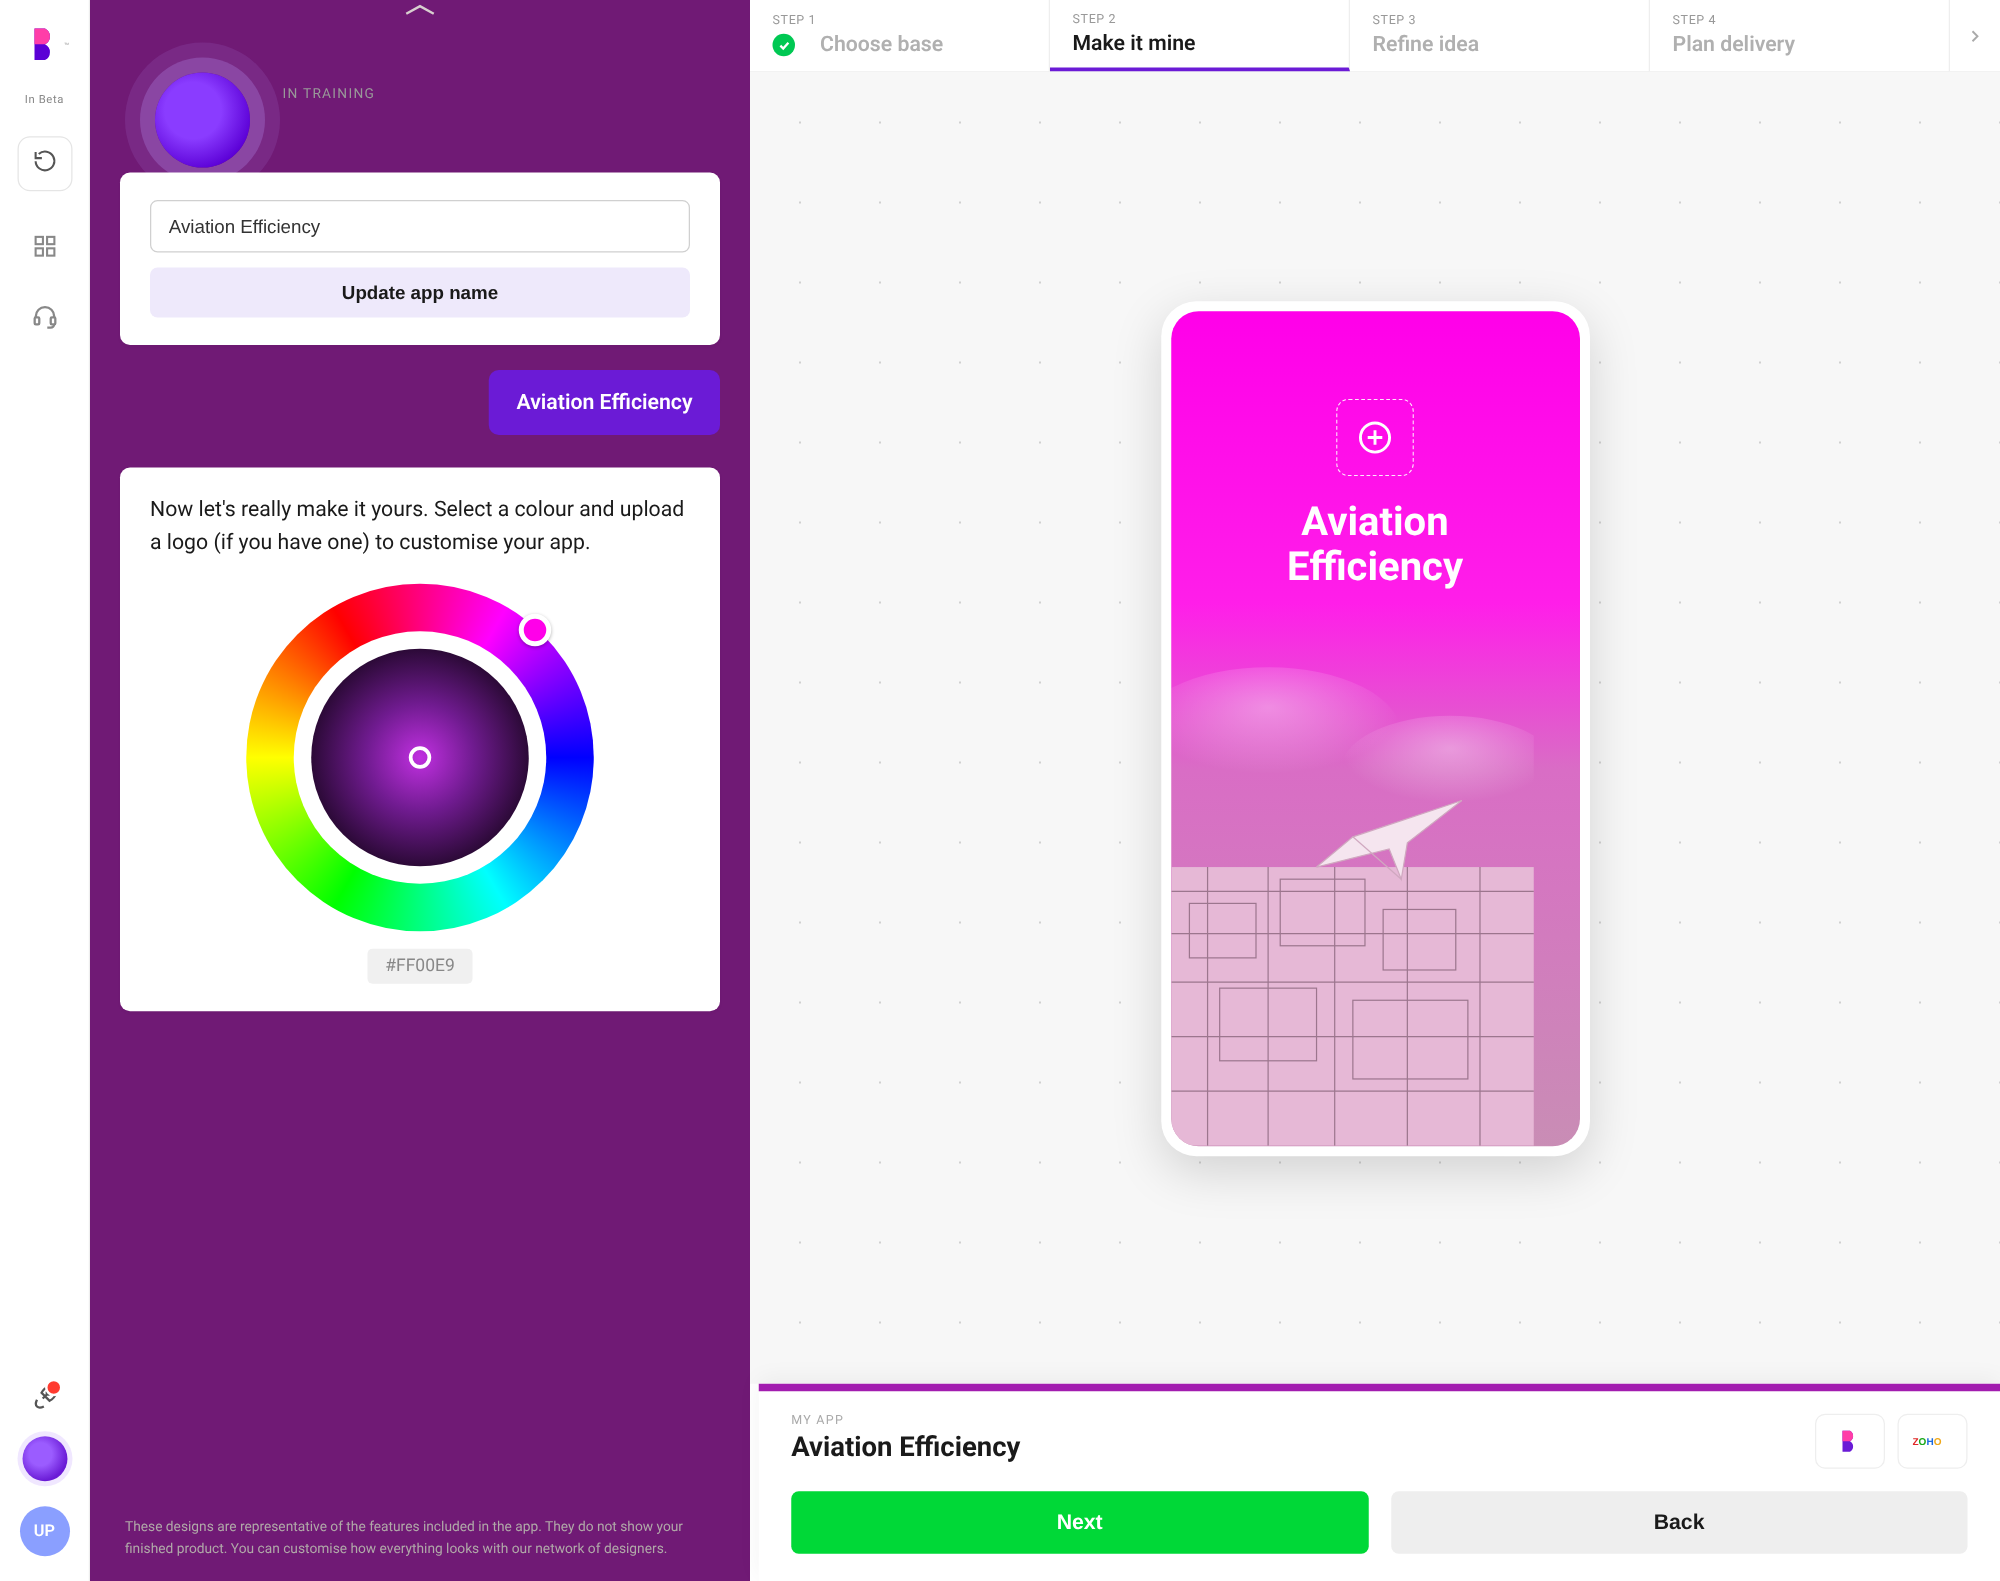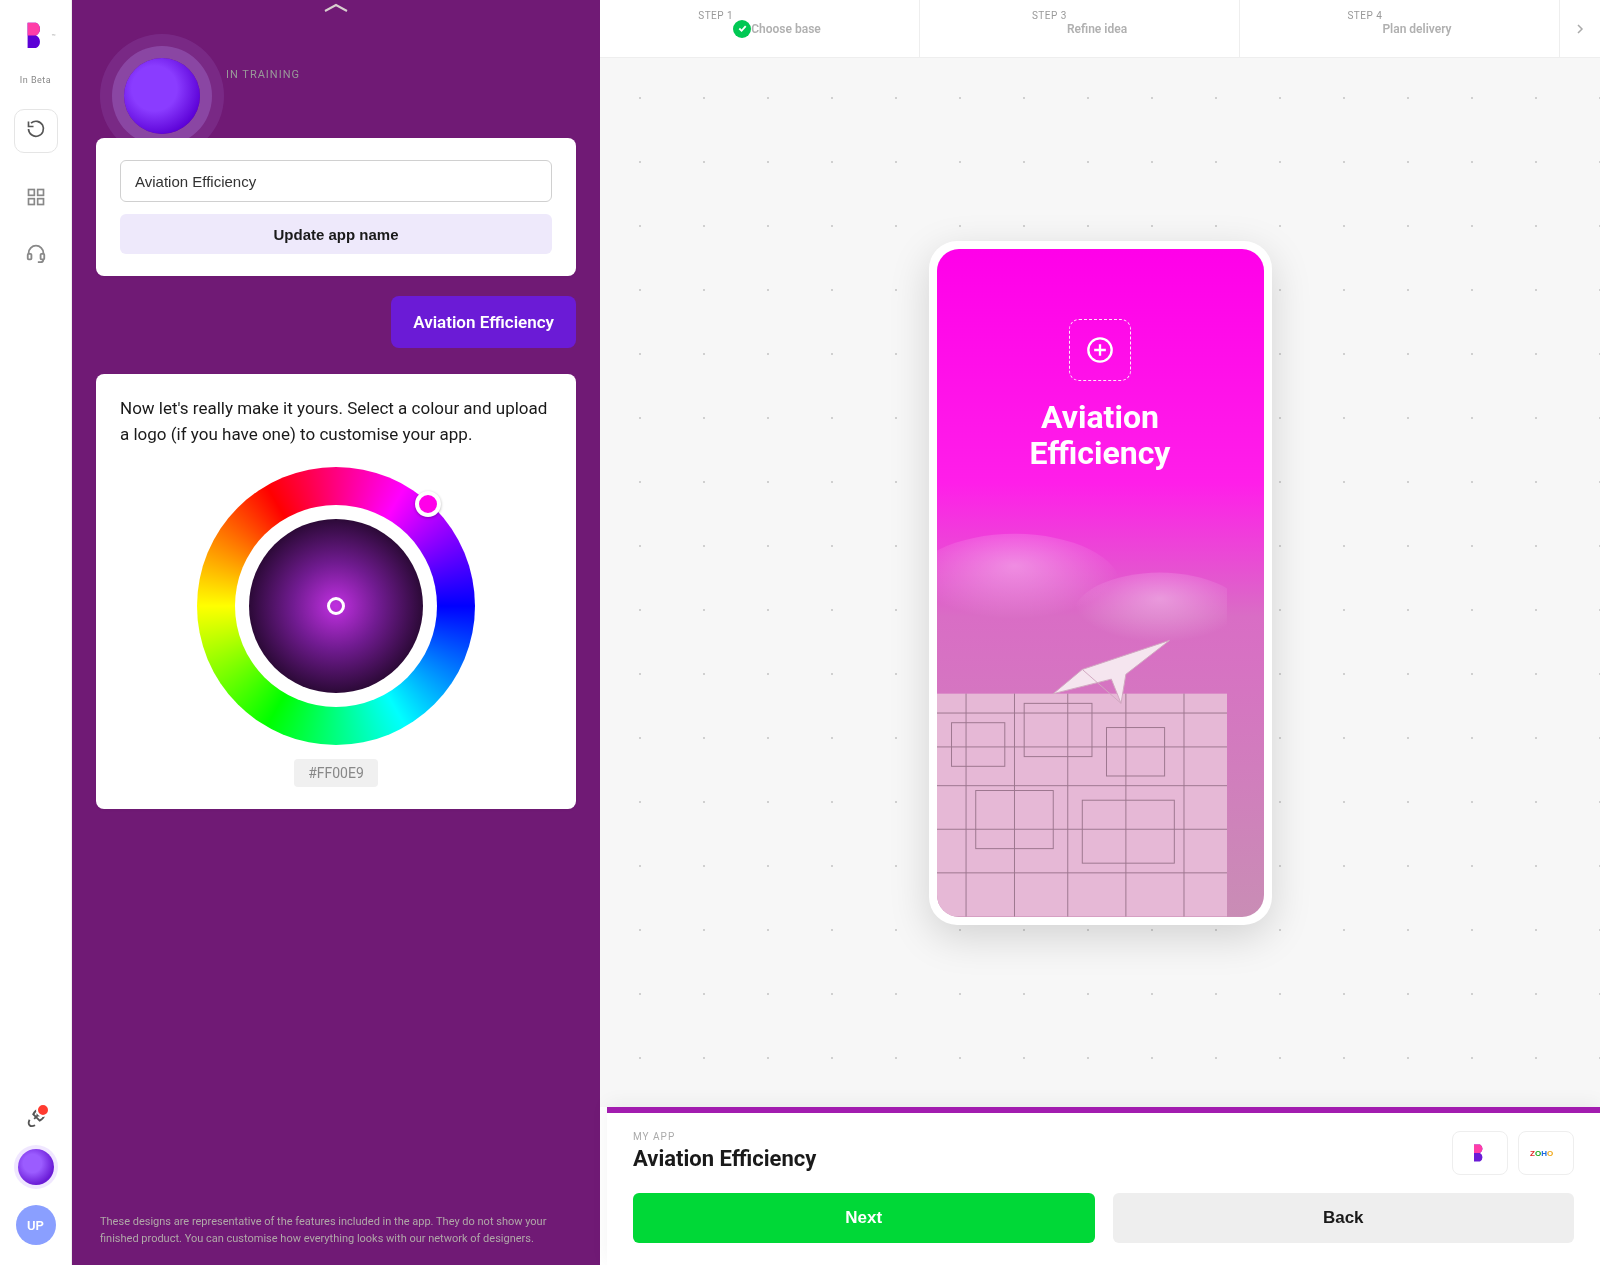--- a/index.html
+++ b/index.html
@@ -42,23 +42,23 @@
 .ring::after { content:''; position:absolute; inset:38px; background:#fff; border-radius:50%; }
 .inner-disc { position: absolute; inset: 52px; border-radius: 50%; background: radial-gradient(circle at center, #c030e0 0%, #701b90 35%, #1a0520 80%, #000 100%); }
 .handle-ring { position: absolute; width: 26px; height: 26px; border: 4px solid #fff; border-radius: 50%; top: 24px; right: 34px; background: #ff00e9; box-shadow:0 1px 3px rgba(0,0,0,.3);}
 .handle-inner { position: absolute; width: 18px; height: 18px; border: 3px solid #fff; border-radius: 50%; top: 50%; left: 50%; transform: translate(-50%,-50%); }
 .hex-badge { display: block; margin: 14px auto 0; background: #f0f0f0; color: #888; font-size: 14px; padding: 6px 14px; border-radius: 4px; width: fit-content; }
 
 .disclaimer { margin-top: auto; font-size: 11px; color: #b0a8a8; line-height: 1.5; padding: 0 4px 18px; }
 
 
 .stepper { position: absolute; left: 600px; top: 0; right: 0; height: 58px; display: flex; border-bottom: 1px solid #eee; }
-.step { flex: 1; padding: 10px 18px; border-right: 1px solid #eee; display: flex; flex-direction: row; justify-content: center; position: relative; cursor: pointer; }
+.step { flex: 1; padding: 10px 18px; border-right: 1px solid #eee; display: flex; flex-direction: column; justify-content: center; position: relative; cursor: pointer; }
 .step-num { font-size: 10px; color: #999; letter-spacing: 0.5px; margin-bottom: 4px; }
-.step-title { font-size: 12px; font-weight: 600; color: #b0b0b0; display: flex; align-items: center; gap: 0; }
+.step-title { font-size: 17px; font-weight: 600; color: #b0b0b0; display: flex; align-items: center; gap: 20px; }
 .step.completed .step-title { color: #b0b0b0; }
 .step.active { border-bottom: 3px solid #6b1bd6; }
 .step.active .step-title { color: #1a1a1a; }
 .check-circ { width: 18px; height: 18px; border-radius: 50%; background: #00c853; display: flex; align-items: center; justify-content: center; color:#fff;}
 .stepper-arrow { width: 40px; display: flex; align-items: center; justify-content: center; color: #aaa; cursor:pointer;}
 
 
 .canvas { position: absolute; left: 600px; top: 58px; right: 0; bottom: 158px; background: #f7f7f7; background-image: radial-gradient(#d0d0d0 1px, transparent 1px); background-size: 64px 64px; background-position: 8px 8px; display: flex; align-items: center; justify-content: center; }
 .phone { width: 343px; height: 684px; background: #fff; border-radius: 28px; padding: 8px; box-shadow: 0 12px 40px rgba(0,0,0,0.15); }
 .screen { width: 100%; height: 100%; border-radius: 22px; overflow: hidden; position: relative; background: linear-gradient(180deg, #ff00e9 0%, #ff1ee9 35%, #d96dc5 55%, #c98db5 100%); }
@@ -165,20 +165,26 @@
   <div class="step completed">
     <span class="step-num">STEP 1</span>
     <span class="step-title">
       <span class="check-circ">
         <svg width="11" height="11" viewBox="0 0 24 24" fill="none" stroke="#fff" stroke-width="4">
             <polyline points="5,12 10,17 19,7"></polyline>
           </svg>
       </span>
       <span>Choose base</span>
     </span>
+  </div>
+  <div class="step active">
+    <span class="step-num">STEP 2</span>
+    <span class="step-title">
+        <span>Make it mine</span>
+      </span>
   </div>
   <div class="step">
     <span class="step-num">STEP 3</span>
     <span class="step-title">
         <span>Refine idea</span>
       </span>
   </div>
   <div class="step">
     <span class="step-num">STEP 4</span>
     <span class="step-title">

